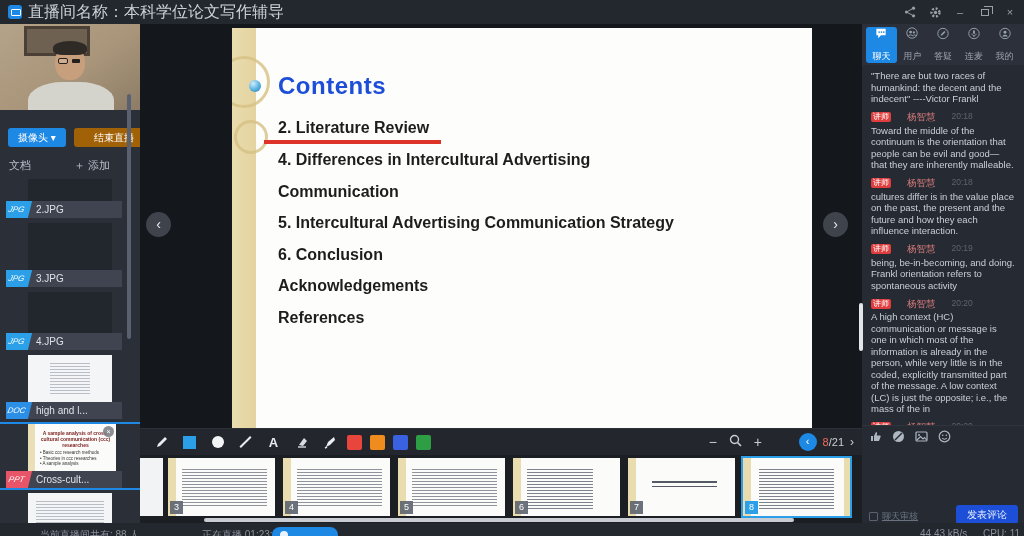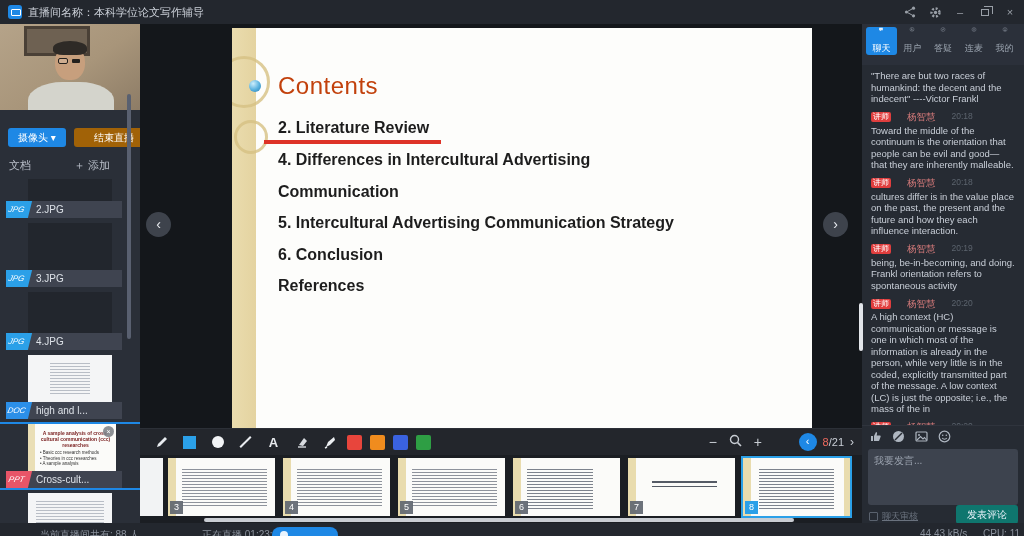--- a/index.html
+++ b/index.html
@@ -4,21 +4,21 @@
 <style>
   * { margin:0; padding:0; box-sizing:border-box; }
   html,body { width:1024px; height:536px; overflow:hidden; background:#16191d;
               font-family:"Liberation Sans", sans-serif; }
   .app { position:relative; width:1024px; height:536px; background:#22262c; overflow:hidden; }
 
   
   .titlebar { position:absolute; left:0; top:0; width:1024px; height:24px; background:#23272e; z-index:30; }
   .app-icon { position:absolute; left:8px; top:5px; width:14px; height:14px; background:#1e88e5; border-radius:3px; }
   .app-icon::before { content:""; position:absolute; left:3px; top:4px; width:8px; height:5px; border:1px solid #fff; border-radius:1px; }
-  .win-title { position:absolute; left:28px; top:0; line-height:24px; font-size:11px; color:#cdd2da;text-align:right; }
+  .win-title { position:absolute; left:28px; top:0; line-height:24px; font-size:16px; color:#cdd2da;text-align:right; }
   .win-controls { position:absolute; right:6px; top:0; height:24px; display:flex; align-items:center; gap:9px; }
   .win-btn { width:16px; height:16px; display:flex; align-items:center; justify-content:center; color:#9aa0a8; font-size:11px; }
   .win-btn svg { display:block; }
   .restore-glyph { position:relative; width:8px; height:7px; border:1px solid #9aa0a8; }
   .restore-glyph::before { content:""; position:absolute; left:2px; top:-4px; width:8px; height:7px; border:1px solid #9aa0a8; border-left:none; border-bottom:none; }
 
   
   .sidebar { position:absolute; left:0; top:24px; width:140px; height:499px; background:#2a2f38; overflow:hidden; }
   .cam { position:relative; width:140px; height:86px; background:linear-gradient(145deg,#b4a astronomical 0%,#b5a389 0%,#a8957a 55%,#8d7c66 100%); overflow:hidden; }
   .cam { background:linear-gradient(145deg,#b5a389 0%,#a8957a 55%,#8d7c66 100%); }
@@ -58,21 +58,21 @@
 
   
   .stage { position:absolute; left:140px; top:24px; width:722px; height:404px; background:#14171b; }
   .slide { position:absolute; left:92px; top:4px; width:580px; height:400px; background:#fdfdfb; overflow:hidden; }
   .slide-strip { position:absolute; left:0; top:0; bottom:0; width:24px; background:linear-gradient(to right,#eadcae,#e4d3a0); }
   .ring { position:absolute; border:3px solid rgba(214,192,131,.8); border-radius:50%; }
   .ring1 { left:-14px; top:28px; width:52px; height:52px; }
   .ring2 { left:2px; top:92px; width:34px; height:34px; }
   .sphere { position:absolute; left:17px; top:52px; width:12px; height:12px; border-radius:50%;
             background:radial-gradient(circle at 35% 30%, #cdeefc 0%, #57b0de 55%, #2a7cae 100%); }
-  .slide-title { position:absolute; left:46px; top:44px; font-size:24px; font-weight:normal; color:#c2410c; letter-spacing:.5px; }
+  .slide-title { position:absolute; left:46px; top:44px; font-size:24px; font-weight:bold; color:#1d4ed8; letter-spacing:.5px; }
   .slide-list { position:absolute; left:46px; top:84px; width:500px; }
   .slide-li { line-height:31.5px; font-size:16px; font-weight:bold; color:#1d1d1d; white-space:pre-line; }
   .mark-box { display:inline-block; line-height:24px; border:3px solid #de3328; padding:0 9px; margin-left:-12px; }
   .mark-underline { display:inline-block; line-height:25px; border-bottom:4px solid #de3328; margin-left:-14px; padding:0 12px 0 14px; }
   .nav-circle { position:absolute; width:25px; height:25px; border-radius:50%; background:rgba(66,72,82,.9);
                 color:#e8ebef; font-size:14px; text-align:center; line-height:24px; top:188px; z-index:5; }
   .nav-left { left:6px; } .nav-right { right:14px; }
   .chat-scroll-thumb { position:absolute; left:859px; top:303px; width:4px; height:48px; background:#e3e6ea; border-radius:2px; z-index:25; }
 
   
@@ -106,42 +106,42 @@
   .art-center { left:24px; right:18px; top:20px; height:11px; background:repeating-linear-gradient(to bottom,#fbfbf9 0 3px,#555b66 3px 4.5px); }
   .fnum { position:absolute; left:2px; bottom:2px; width:13px; height:13px; background:rgba(96,102,112,.92);
           color:#fff; font-size:9px; text-align:center; line-height:13px; }
   .fthumb.selected .fnum { background:#2ba0e8; }
   .strip-scrollbar { position:absolute; left:64px; bottom:1px; width:590px; height:4px; background:#c9cdd3; border-radius:2px; }
 
   
   .rightpanel { position:absolute; left:862px; top:24px; width:162px; height:499px; background:#262b33; }
   .tabsbar { position:absolute; left:0; top:0; width:162px; height:41px; background:#2b303a; display:flex; padding:3px 4px 0 4px; }
   .tab { flex:1; display:flex; flex-direction:column; align-items:center; justify-content:center; gap:10px; color:#99a2ad; font-size:9px;
-         border-radius:3px; height:28px; }
+         border-radius:3px; height:36px; }
   .tab.selected { background:#1e88e5; color:#fff; }
   .tab svg { display:block; }
   .chatlist { position:absolute; left:0; top:41px; width:162px; height:360px; overflow:hidden; padding:4px 9px 0 9px;
               font-size:9.5px; line-height:11.5px; color:#c9cfd8; }
   .msg { margin-bottom:6px; }
   .msg-head { display:flex; align-items:center; gap:16px; height:13px; }
   .msg-badge { background:#e03e3e; color:#fff; font-size:8px; line-height:10px; padding:0 2px; border-radius:2px; flex:none; }
   .msg-name { color:#d97c7c; font-size:9.5px; }
   .msg-time { color:#5c646e; font-size:8.5px; }
   .msg-text { margin-top:1px; word-wrap:break-word; }
 
   
   .chat-input { position:absolute; left:0; top:401px; width:162px; height:98px; background:#262b33; border-top:1px solid #2f343d; }
   .input-icons { position:absolute; left:7px; top:4px; display:flex; gap:10px; align-items:center; color:#aeb6c0; }
   .input-icons svg { display:block; }
   .chat-textarea { position:absolute; left:6px; top:23px; width:150px; height:56px; background:#3d434e; border:none; border-radius:3px;
                    color:#cfd4dc; font-size:10px; padding:5px 6px; resize:none; font-family:"Liberation Sans",sans-serif; }
   .chat-textarea::placeholder { color:#9aa2ae; }
   .moderate-row { position:absolute; left:7px; top:84px; display:flex; align-items:center; gap:4px; color:#6a727e; font-size:9px;text-decoration:underline; }
   .checkbox { width:9px; height:9px; border:1px solid #5a626e; border-radius:1px; }
-  .send-btn { position:absolute; right:6px; top:79px; width:62px; height:19px; background:#0f766e; border-radius:3px;
+  .send-btn { position:absolute; right:6px; top:79px; width:62px; height:19px; background:#1d4ed8; border-radius:3px;
               color:#eaf2fb; font-size:10px; text-align:center; line-height:19px; }
 
   
   .bottombar { position:absolute; left:0; top:523px; width:1024px; height:13px; background:#23272e; color:#8a919c; font-size:10px; z-index:20; }
   .bb-viewers { position:absolute; left:40px; top:5px; }
   .bb-live { position:absolute; left:202px; top:5px; }
   .bb-pill { position:absolute; left:272px; top:4px; width:66px; height:16px; background:#1e88e5; border-radius:8px; }
   .bb-pill::before { content:""; position:absolute; left:8px; top:4px; width:8px; height:8px; border-radius:50%; background:#fff; opacity:.9; }
   .bb-net { position:absolute; left:920px; top:5px; }
   .bb-cpu { position:absolute; left:983px; top:5px; }
@@ -258,20 +258,21 @@
       <div class="ring ring1"></div>
       <div class="ring ring2"></div>
       <div class="sphere"></div>
       <div class="slide-title">Contents</div>
       <div class="slide-list">
         <div class="slide-li"><span class="mark-underline">2. Literature Review</span></div>
         <div class="slide-li">4. Differences in Intercultural Advertising
 Communication</div>
         <div class="slide-li">5. Intercultural Advertising Communication Strategy</div>
         <div class="slide-li">6. Conclusion</div>
+        <div class="slide-li">Acknowledgements</div>
         <div class="slide-li">References</div>
       </div>
     </div>
     <div class="nav-circle nav-left">‹</div>
     <div class="nav-circle nav-right">›</div>
   </div>
   <div class="chat-scroll-thumb"></div>
 
   <div class="anno-bar">
     <div class="tools">
@@ -476,21 +477,20 @@
           </span>
         <span>
             <svg width="13" height="13" viewBox="0 0 13 13">
               <circle cx="6.5" cy="6.5" r="5.3" fill="none" stroke="#aeb6c0" stroke-width="1.2"></circle>
               <circle cx="4.7" cy="5.2" r=".8" fill="#aeb6c0"></circle>
               <circle cx="8.3" cy="5.2" r=".8" fill="#aeb6c0"></circle>
               <path d="M4.2 8 c1.2 1.6 3.4 1.6 4.6 0" fill="none" stroke="#aeb6c0" stroke-width="1.1"></path>
             </svg>
           </span>
       </div>
-      <textarea class="chat-textarea" placeholder="我要发言..." style=""></textarea>
       <div class="moderate-row">
         <span class="checkbox"></span>
         <span>聊天审核</span>
       </div>
       <div class="send-btn">发表评论</div>
     </div>
   </div>
 
   <div class="bottombar">
     <span class="bb-viewers">当前直播间共有: 88 人</span>

